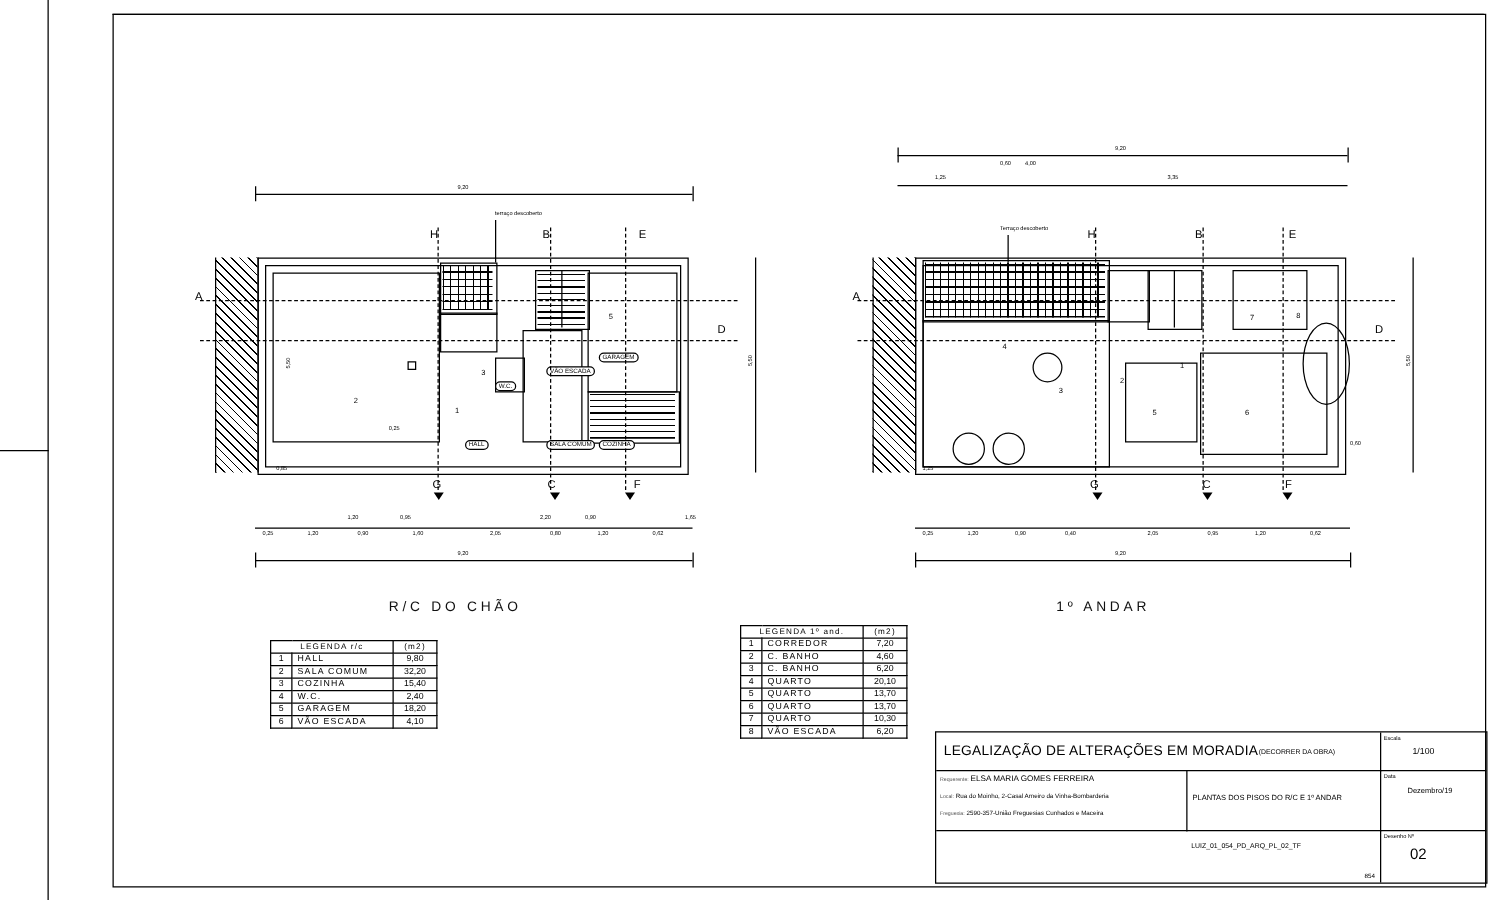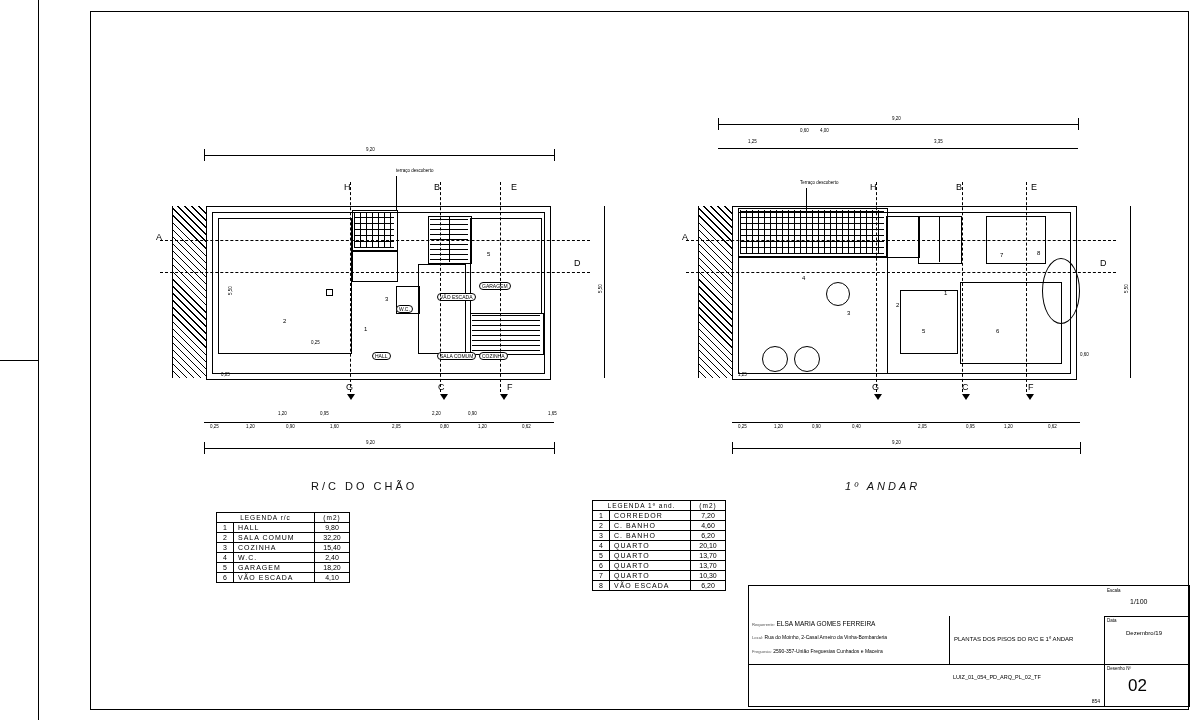--- a/index.html
+++ b/index.html
@@ -59,21 +59,21 @@
   #tb-date .lbl{position:absolute;left:3px;top:2px;font-size:4.5px;}
   #tb-date .val{position:absolute;left:22px;top:14px;font-size:6px;}
   #tb-tec{position:absolute;left:0;top:78px;width:200px;height:42px;border-right:1px solid #000;}
   #tb-tec .k{position:absolute;left:3px;top:2px;font-size:4.5px;color:#555;}
   #tb-tec .v{position:absolute;left:28px;top:22px;font-size:10px;letter-spacing:1px;}
   #tb-file{position:absolute;left:200px;top:78px;width:155px;height:42px;border-right:1px solid #000;}
   #tb-file .v{position:absolute;left:4px;top:10px;font-size:5.5px;}
   #tb-file .v2{position:absolute;right:4px;bottom:2px;font-size:5px;}
   #tb-num{position:absolute;left:355px;top:78px;width:85px;height:42px;}
   #tb-num .lbl{position:absolute;left:3px;top:2px;font-size:4.5px;}
-  #tb-num .val{position:absolute;left:24px;top:12px;font-size:17px;}
+  #tb-num .val{position:absolute;left:24px;top:12px;font-size:12px;}
 </style>
 </head>
 <body>
 
 <div id="sheet">
 
   <div class="vline" style="left:38px;top:0;width:1px;height:720px;"></div>
   <div class="hline" style="left:0;top:360px;width:39px;height:1px;"></div>
   <div class="frame" style="left:90px;top:11px;width:1097px;height:697px;"></div>
   <div class="hline" style="left:90px;top:11px;width:1097px;height:1px;"></div>
@@ -245,21 +245,21 @@
     <div class="dimtxt" style="left:774px;top:424px;">1,20</div>
     <div class="dimtxt" style="left:812px;top:424px;">0,90</div>
     <div class="dimtxt" style="left:852px;top:424px;">0,40</div>
     <div class="dimtxt" style="left:918px;top:424px;">2,05</div>
     <div class="dimtxt" style="left:966px;top:424px;">0,95</div>
     <div class="dimtxt" style="left:1004px;top:424px;">1,20</div>
     <div class="dimtxt" style="left:1048px;top:424px;">0,62</div>
     <div class="dimtxt" style="left:1080px;top:352px;">0,60</div>
     <div class="dimtxt" style="left:738px;top:372px;">1,25</div>
 
-    <div class="plantitle" style="left:845px;top:480px;font-style:italic;">1º  ANDAR</div>
+    <div class="plantitle" style="left:845px;top:480px;">1º  ANDAR</div>
   </div>
 
   <table class="legend" style="left:216px;top:512px;">
     <tbody>
         <tr>
       <th class="hd" colspan="2">LEGENDA  r/c</th>
       <th class="hd">(m2)</th>
     </tr>
     <tr>
           <td class="idx">1</td>
@@ -337,20 +337,24 @@
         </tr>
     <tr>
           <td class="idx">8</td>
           <td class="nm">VÃO ESCADA</td>
           <td class="ar">6,20</td>
         </tr>
   </tbody>
     </table>
 
   <div id="titleblock">
+    <div id="tb-title">
+      <div class="t1">LEGALIZAÇÃO DE ALTERAÇÕES EM MORADIA</div>
+      <div class="t2">(DECORRER DA OBRA)</div>
+    </div>
     <div id="tb-scale">
       <div class="lbl">Escala</div>
       <div class="val">1/100</div>
     </div>
     <div id="tb-owner">
       <div class="r" style="top:4px;">
         <span class="k">Requerente:</span>
         <span style="font-size:6.5px;">ELSA MARIA GOMES FERREIRA</span>
       </div>
       <div class="r" style="top:18px;">

